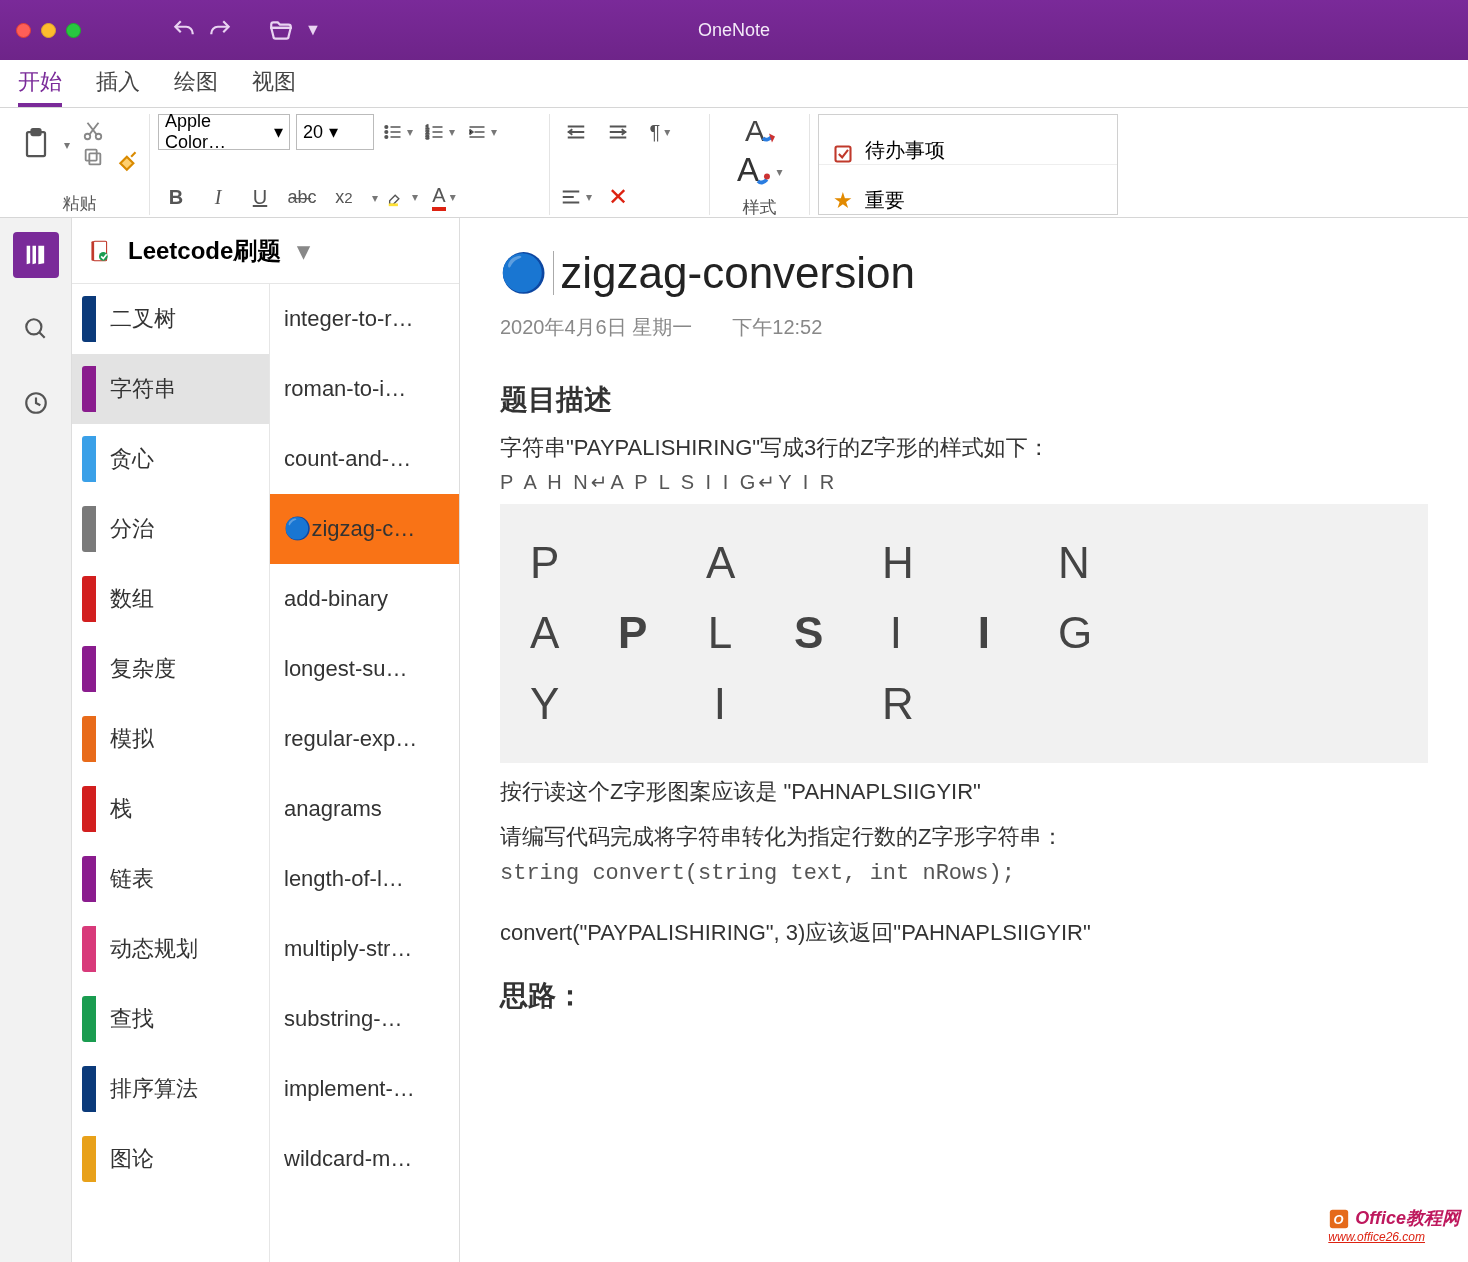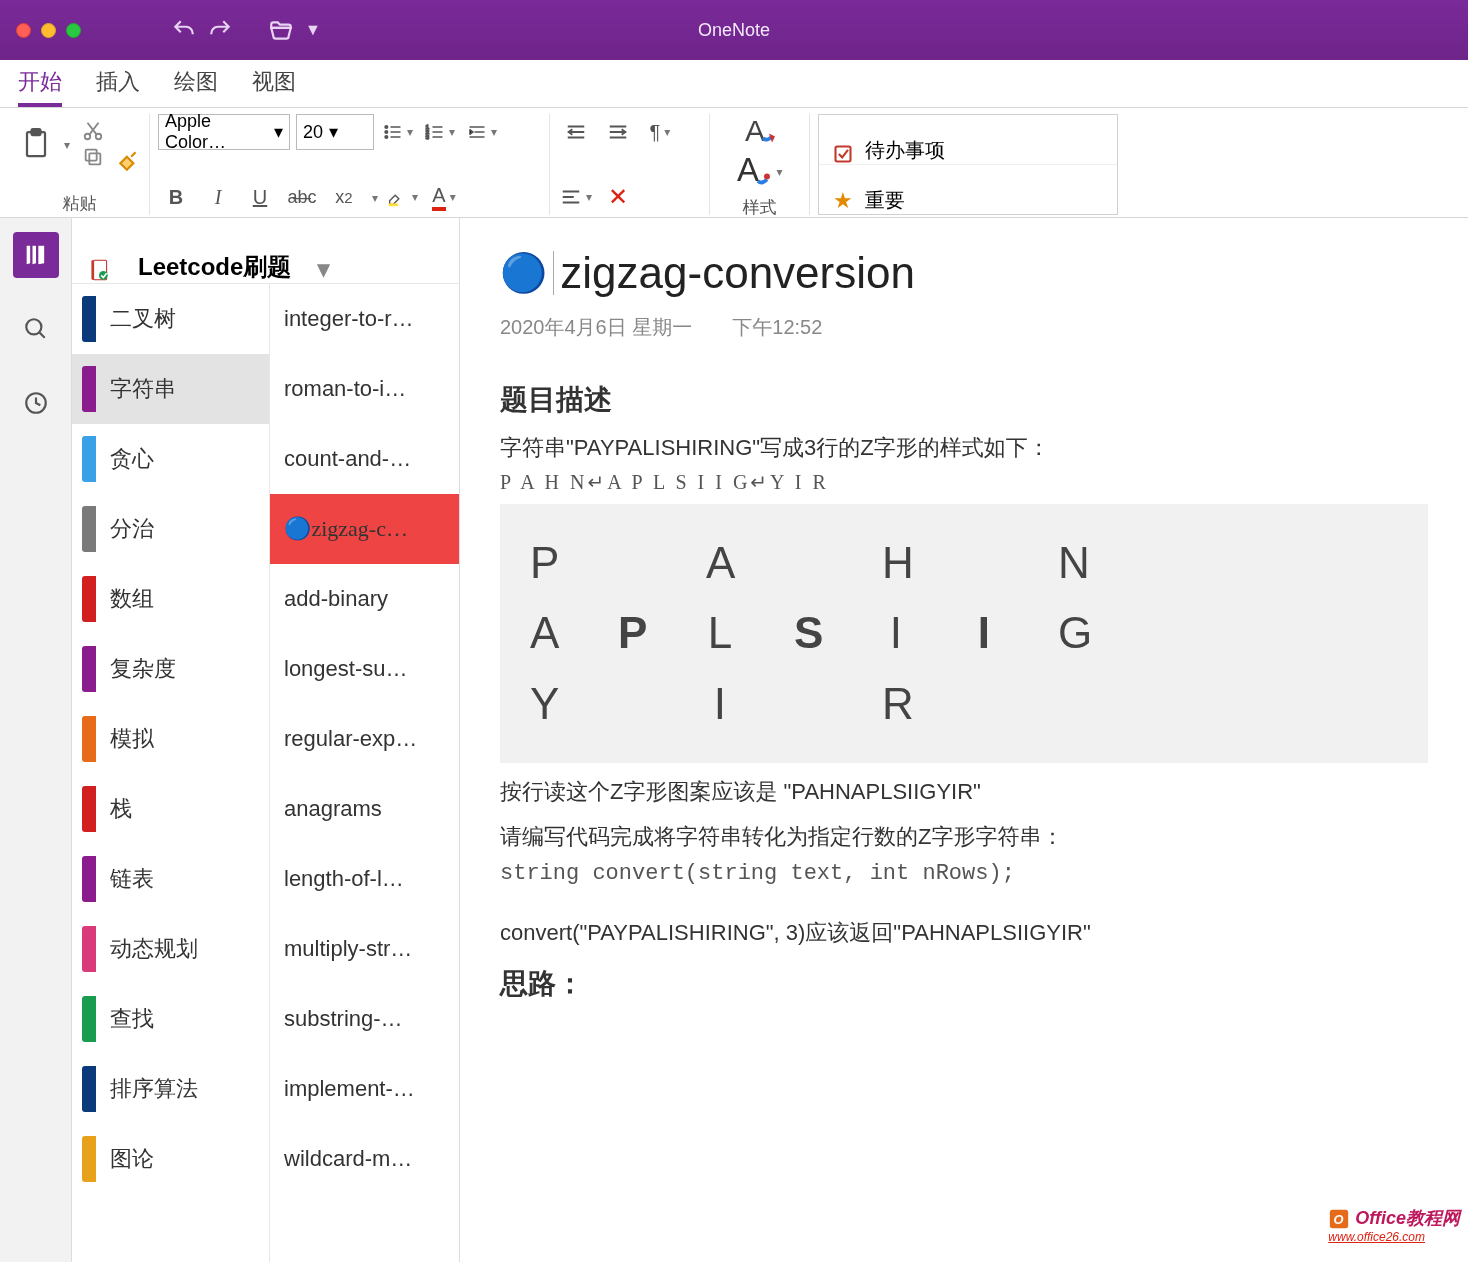--- a/index.html
+++ b/index.html
@@ -32,36 +32,36 @@
 .tagrow { flex:1; display:flex; align-items:flex-end; padding:0 14px; gap:12px; font-size:20px; }
 .tagrow + .tagrow { border-top:1px solid #eee;}
 
 
 .body { display: flex; height: calc(1262px - 60px - 48px - 110px); }
 .rail { width: 72px; background: #f2f2f2; border-right:1px solid #ddd; display: flex; flex-direction: column; align-items: center; padding-top: 14px; gap: 28px; }
 .railbtn { width: 46px; height: 46px; display:flex; align-items:center; justify-content:center; color:#555; border-radius:4px;}
 .railbtn.active { background: #7a2a99; color: #fff; }
 
 .nav { width: 388px; border-right: 1px solid #ddd; display:flex; flex-direction:column; background:#fff;}
-.navhead { height: 66px; display:flex; align-items:flex-end; padding:0 14px; gap:26px; font-size:24px; font-weight:600; border-bottom:1px solid #e6e6e6;}
+.navhead { height: 66px; display:flex; align-items:center; padding:0 14px; gap:16px; font-size:24px; font-weight:600; border-bottom:1px solid #e6e6e6;}
 .navcols { flex:1; display:flex; overflow:hidden;}
 .sections { width: 198px; border-right:1px solid #e6e6e6; overflow-y:auto;}
 .pages { flex:1; overflow-y:auto;}
 .secitem { height: 70px; display:flex; align-items:center; padding-left:10px; gap:14px; font-size:22px; color:#333; cursor:pointer;}
 .secitem.sel { background:#e3e3e3;}
 .sectab { width: 14px; height: 46px; border-radius: 3px 0 0 3px; }
 .pageitem { height: 70px; display:flex; align-items:center; padding:0 14px; font-size:22px; color:#333; cursor:pointer; white-space:nowrap; overflow:hidden; text-overflow:ellipsis;}
-.pageitem.sel { background:#ef4444;font-family:Liberation Serif, serif;}
+.pageitem.sel { background:#f97316;}
 
 .content { flex:1; padding: 30px 40px 0 40px; overflow:auto; color:#333; position:relative;}
 .pagetitle { font-size: 44px; color:#222; display:flex; align-items:center; gap:6px; font-weight:400;}
 .pagedate { color:#888; font-size:20px; margin-top:16px; display:flex; gap:40px;}
 .h2 { font-size:28px; font-weight:600; margin-top:40px; color:#333;}
 .para { font-size:22px; margin-top:12px; line-height:1.5;}
-.monoline { font-family: Liberation Serif, serif; font-size:20px; letter-spacing:0.15em; margin-top:6px; color:#555;}
+.monoline { font-family: Liberation Sans, sans-serif; font-size:20px; letter-spacing:0.15em; margin-top:6px; color:#555;}
 .zigbox { margin-top:10px; background:#f1f1f1; padding:24px 30px; font-family: Arial; font-size:44px; color:#444; letter-spacing:0.05em; line-height:1.6;}
 .zigbox .r { display:flex; gap:58px;}
 .code { font-family: "Courier New", monospace; font-size:22px; color:#555; margin-top:8px;}
 .watermark { position:absolute; right:8px; bottom:18px; font-size:18px; font-style:italic; }
 .watermark .o1 { color:#be185d; font-weight:bold;}
 .watermark .o2 { color:#d21; font-size:12px; display:block;text-decoration:underline;}
 
 svg { display:block; }
 .chev::after { content:"▾"; font-size:12px; color:#777; margin-left:4px;}
 </style>
@@ -406,21 +406,21 @@
           <span style="width: 30px; display: inline-block; text-align: center;">R</span>
           <span style="width: 30px; display: inline-block; text-align: center;"></span>
           <span style="width: 30px; display: inline-block; text-align: center;"></span>
         </div>
     </div>
 
     <div class="para">按行读这个Z字形图案应该是 "PAHNAPLSIIGYIR"</div>
     <div class="para">请编写代码完成将字符串转化为指定行数的Z字形字符串：</div>
     <div class="code">string convert(string text, int nRows);</div>
     <div class="para" style="margin-top:30px;">convert("PAYPALISHIRING", 3)应该返回"PAHNAPLSIIGYIR"</div>
-    <div class="h2" style="margin-top:16px;">思路：</div>
+    <div class="h2" style="margin-top:28px;">思路：</div>
 
     <div class="watermark">
       <span><svg width="22" height="22" viewBox="0 0 24 24" style="display:inline;vertical-align:middle;">
             <rect x="2" y="2" width="20" height="20" rx="3" fill="#e56a1a"></rect>
             <text x="6" y="17" fill="#fff" font-size="14" font-weight="bold">O</text>
           </svg></span>
       <span class="o1">Office教程网</span>
       <span class="o2">www.office26.com</span>
     </div>
   </div>

